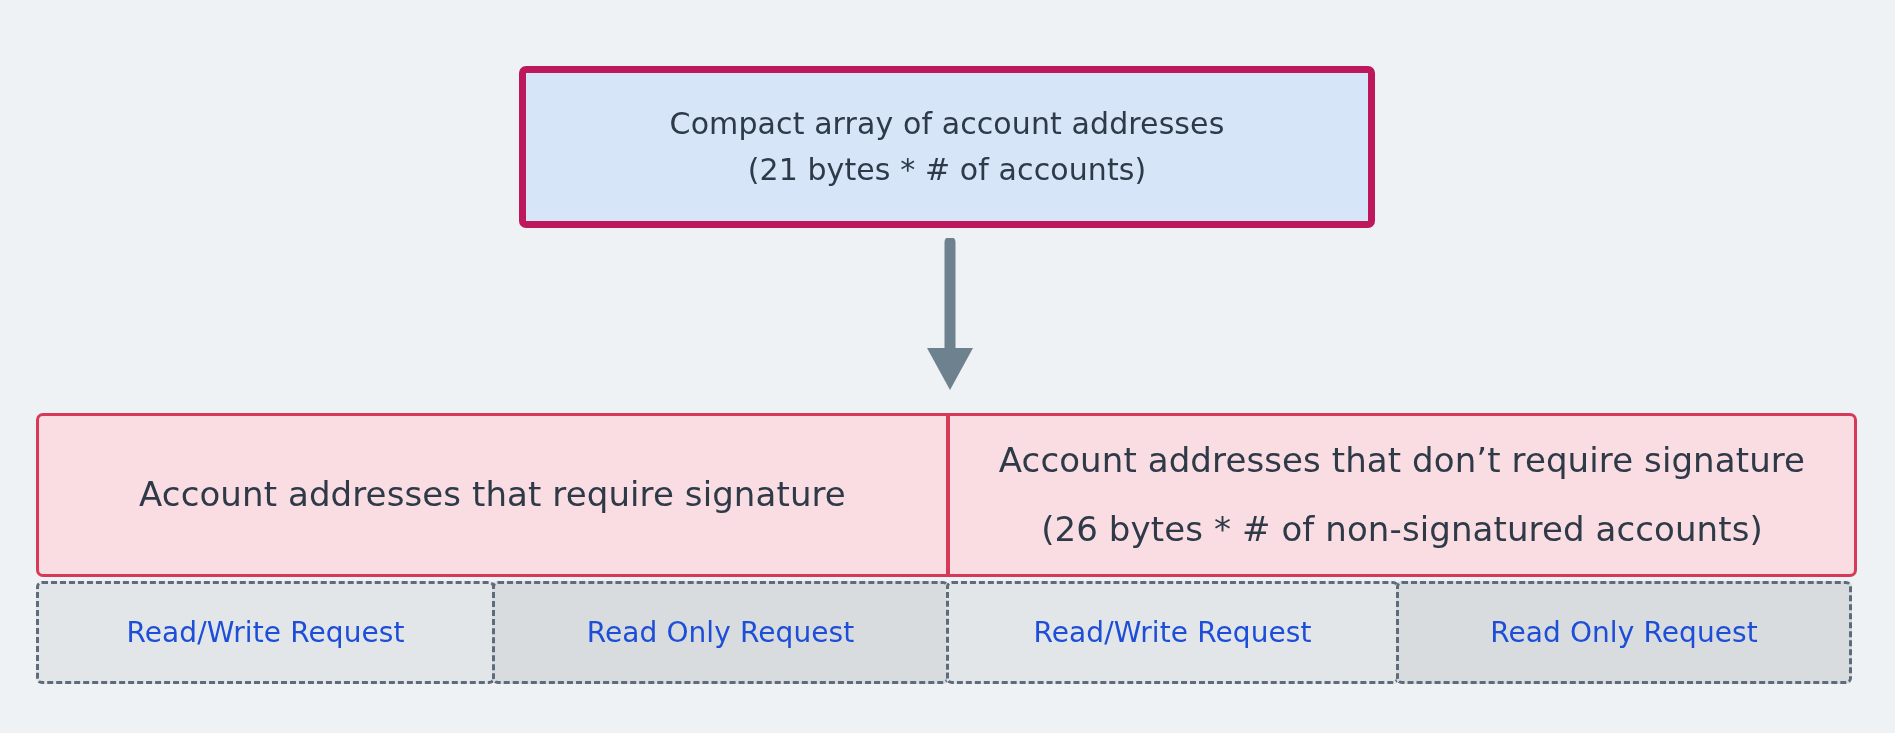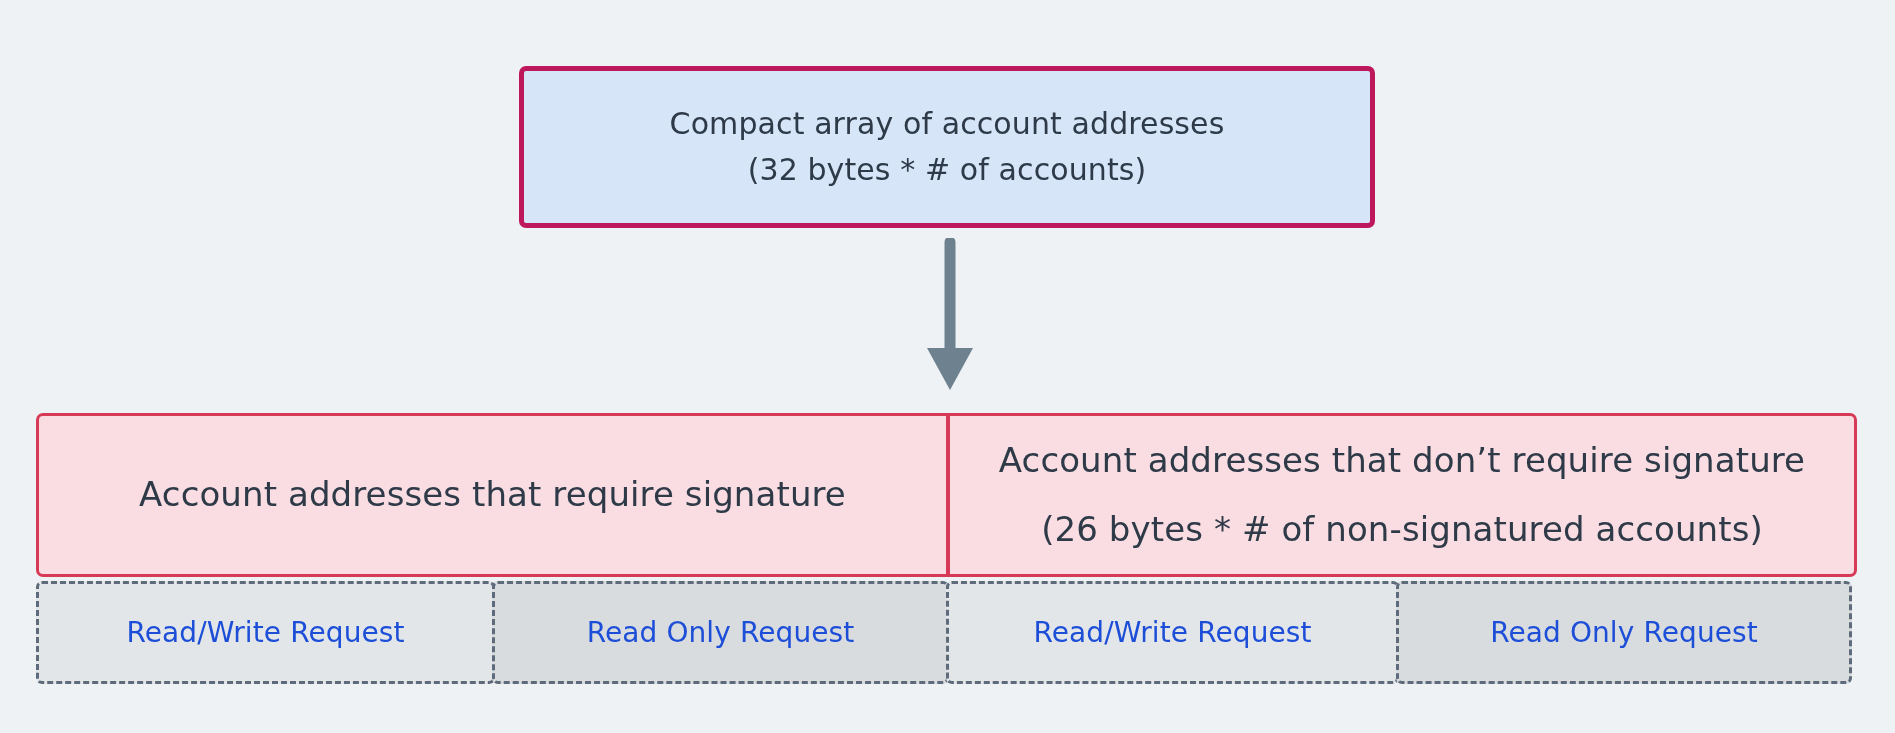--- a/index.html
+++ b/index.html
@@ -24,21 +24,21 @@
 
   
   .node-blue {
     position: absolute;
     left: 519px;
     top: 66px;
     width: 856px;
     height: 162px;
     box-sizing: border-box;
     background: #d6e5f8;
-    border: 5px solid #be185d;
+    border: 7px solid #be185d;
     border-radius: 7px;
     display: flex;
     flex-direction: column;
     align-items: center;
     justify-content: center;
     color: #2e3a48;
     font-size: 30px;
     line-height: 1.52;
     letter-spacing: 0.1px;
     text-align: center;
@@ -116,21 +116,21 @@
 
   .line2 { display: block; }
 </style>
 </head>
 <body>
 
 <div id="diagram">
 
   <div class="node-blue">
     <span>Compact array of account addresses</span>
-    <span class="line2">(32 bytes * # of accounts)</span>
+    <span class="line2">(21 bytes * # of accounts)</span>
   </div>
 
   <svg class="arrow" viewBox="0 0 60 160" aria-hidden="true">
     <line x1="30" y1="4" x2="30" y2="118" stroke="#6d818f" stroke-width="11" stroke-linecap="round"></line>
     <polygon points="30,152 7,110 53,110" fill="#6d818f"></polygon>
   </svg>
 
   <div class="red-row">
     <div class="node-red left">
       <span>Account addresses that require signature</span>

